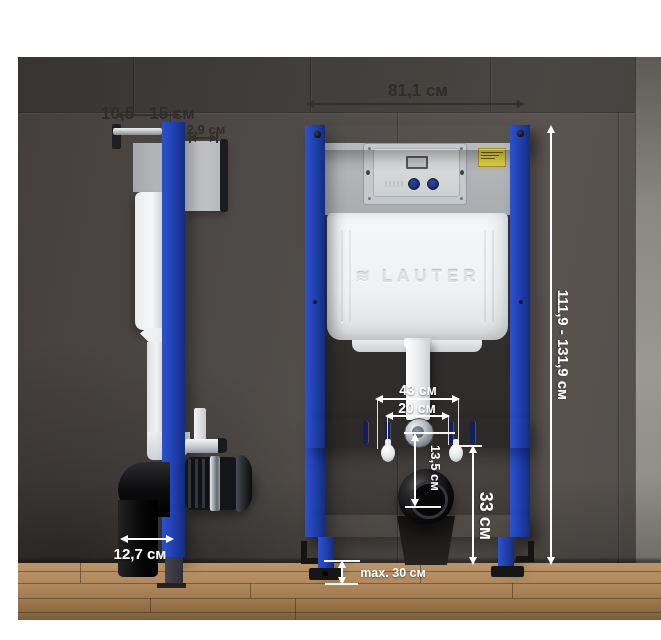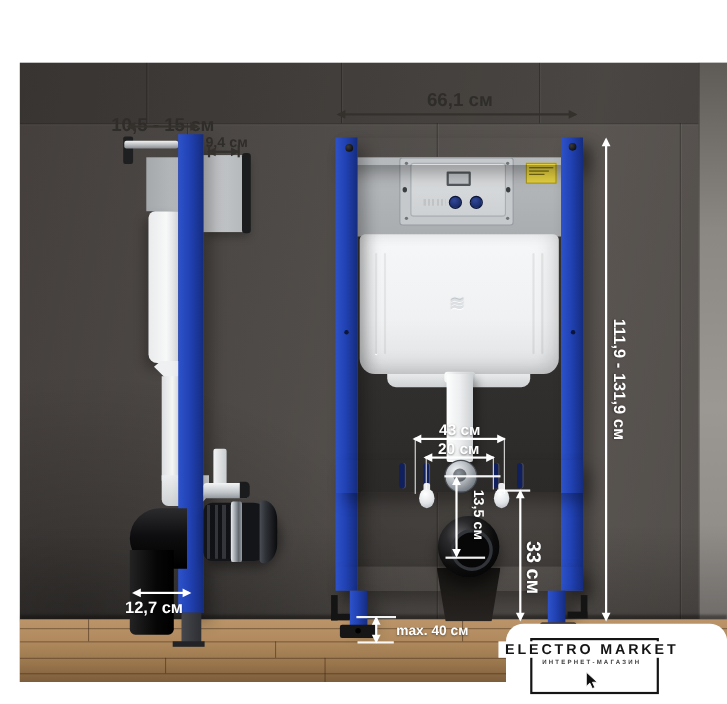--- a/index.html
+++ b/index.html
@@ -151,20 +151,21 @@
         <div style="margin:2px 2px 0;height:1px;background:#6b5e10;width:55%;"></div>
       </div>
 
       <div class="abs" style="left:309px;top:156px;width:181px;height:127px;background:linear-gradient(180deg,#f6f7f8 0%,#f0f1f2 60%,#dfe1e3 100%);border-radius:5px 5px 14px 14px;box-shadow:inset 0 -10px 14px rgba(0,0,0,.08),inset 10px 0 14px rgba(0,0,0,.05),inset -10px 0 14px rgba(0,0,0,.08);"></div>
       <div class="abs" style="left:323px;top:173px;width:2px;height:92px;background:rgba(0,0,0,.06);box-shadow:0 1px 0 #fff;border-radius:2px;"></div>
       <div class="abs" style="left:331px;top:173px;width:2px;height:92px;background:rgba(0,0,0,.06);border-radius:2px;"></div>
       <div class="abs" style="left:466px;top:173px;width:2px;height:92px;background:rgba(0,0,0,.07);border-radius:2px;"></div>
       <div class="abs" style="left:474px;top:173px;width:2px;height:92px;background:rgba(0,0,0,.07);border-radius:2px;"></div>
       <div class="abs emboss" style="left:400px;top:219px;transform:translate(-50%,-50%);">
         <span>≋</span>
+          <span>LAUTER</span>
       </div>
       <div class="abs" style="left:334px;top:283px;width:130px;height:12px;background:linear-gradient(180deg,#e8eaeb,#cfd2d4);border-radius:0 0 8px 8px;"></div>
 
       <div class="abs" style="left:386px;top:281px;width:28px;height:10px;background:linear-gradient(90deg,#fdfdfd,#d4d7d9);border-radius:3px;"></div>
       <div class="abs" style="left:388px;top:283px;width:24px;height:80px;background:linear-gradient(90deg,#fdfefe,#eceeef 50%,#cdd0d2);border-radius:2px;box-shadow:4px 4px 8px rgba(0,0,0,.35);"></div>
 
       <div class="abs blue-h" style="left:287px;top:68px;width:225px;height:25px;"></div>
       <div class="abs blue-v" style="left:287px;top:68px;width:20px;height:412px;"></div>
       <div class="abs blue-v" style="left:492px;top:68px;width:20px;height:412px;"></div>
       <div class="abs blue-h" style="left:287px;top:361px;width:225px;height:30px;"></div>
@@ -199,26 +200,26 @@
       <div class="abs" style="left:291px;top:511px;width:33px;height:12px;background:#161616;border-radius:2px;"></div>
       <div class="abs" style="left:305px;top:514px;width:5px;height:5px;border-radius:50%;background:#000;"></div>
       <div class="abs" style="left:473px;top:509px;width:33px;height:11px;background:#161616;border-radius:2px;"></div>
     </div>
 
     <div>
 
       <span class="abs dimtext dark" style="left:130px;top:57px;font-size:17px;">10,5 - 15 см</span>
       <div class="abs dh dark" style="left:99px;top:57px;width:62px;"></div>
 
-      <span class="abs dimtext dark" style="left:188px;top:72px;font-size:13px;">9,4 см</span>
+      <span class="abs dimtext dark" style="left:188px;top:72px;font-size:13px;">2,9 см</span>
       <div class="abs dh dark" style="left:172px;top:80px;width:26px;"></div>
       <div class="abs" style="left:171px;top:75px;width:2px;height:11px;background:#34312d;"></div>
       <div class="abs" style="left:198px;top:75px;width:2px;height:11px;background:#34312d;"></div>
 
-      <span class="abs dimtext dark" style="left:400px;top:34px;font-size:17px;">66,1 см</span>
+      <span class="abs dimtext dark" style="left:400px;top:34px;font-size:17px;">81,1 см</span>
       <div class="abs dh dark" style="left:290px;top:46px;width:215px;"></div>
 
       <div class="abs dv" style="left:532px;top:70px;height:436px;"></div>
       <span class="abs dimtext rot" style="left:545px;top:288px;font-size:15px;">111,9 - 131,9 см</span>
 
       <span class="abs dimtext" style="left:400px;top:333px;font-size:14px;">43 см</span>
       <div class="abs dh" style="left:359px;top:341px;width:81px;"></div>
       <div class="abs drop" style="left:359px;top:341px;height:51px;"></div>
       <div class="abs drop" style="left:440px;top:341px;height:51px;"></div>
 
@@ -235,26 +236,18 @@
       <div class="abs tick" style="left:434px;top:388px;width:30px;height:2px;"></div>
       <div class="abs dv" style="left:454px;top:390px;height:116px;"></div>
       <span class="abs dimtext rot" style="left:467px;top:459px;font-size:18px;">33 см</span>
 
       <div class="abs dh" style="left:104px;top:481px;width:50px;"></div>
       <span class="abs dimtext" style="left:122px;top:496px;font-size:15px;">12,7 см</span>
 
       <div class="abs tick" style="left:306px;top:503px;width:36px;height:2px;"></div>
       <div class="abs dv" style="left:323px;top:505px;height:21px;"></div>
       <div class="abs tick" style="left:307px;top:526px;width:33px;height:2px;"></div>
-      <span class="abs dimtext" style="left:375px;top:516px;font-size:12.5px;">max. 40 см</span>
+      <span class="abs dimtext" style="left:375px;top:516px;font-size:12.5px;">max. 30 см</span>
     </div>
   </div>
 
-  <div class="logo-box">
-    <div class="logo-frame"></div>
-    <span class="logo-title">ELECTRO MARKET</span>
-    <span class="logo-tag">ИНТЕРНЕТ-МАГАЗИН</span>
-    <svg class="abs" style="left:72px;top:43px;" width="13" height="17" viewBox="0 0 13 17">
-      <path d="M1 1 L1 14 L4.2 11 L6.5 16 L8.8 15 L6.6 10.2 L11 10.2 Z" fill="#111" stroke="#fff" stroke-width="0.8"></path>
-    </svg>
-  </div>
 
 </div>
 
 </body></html>

